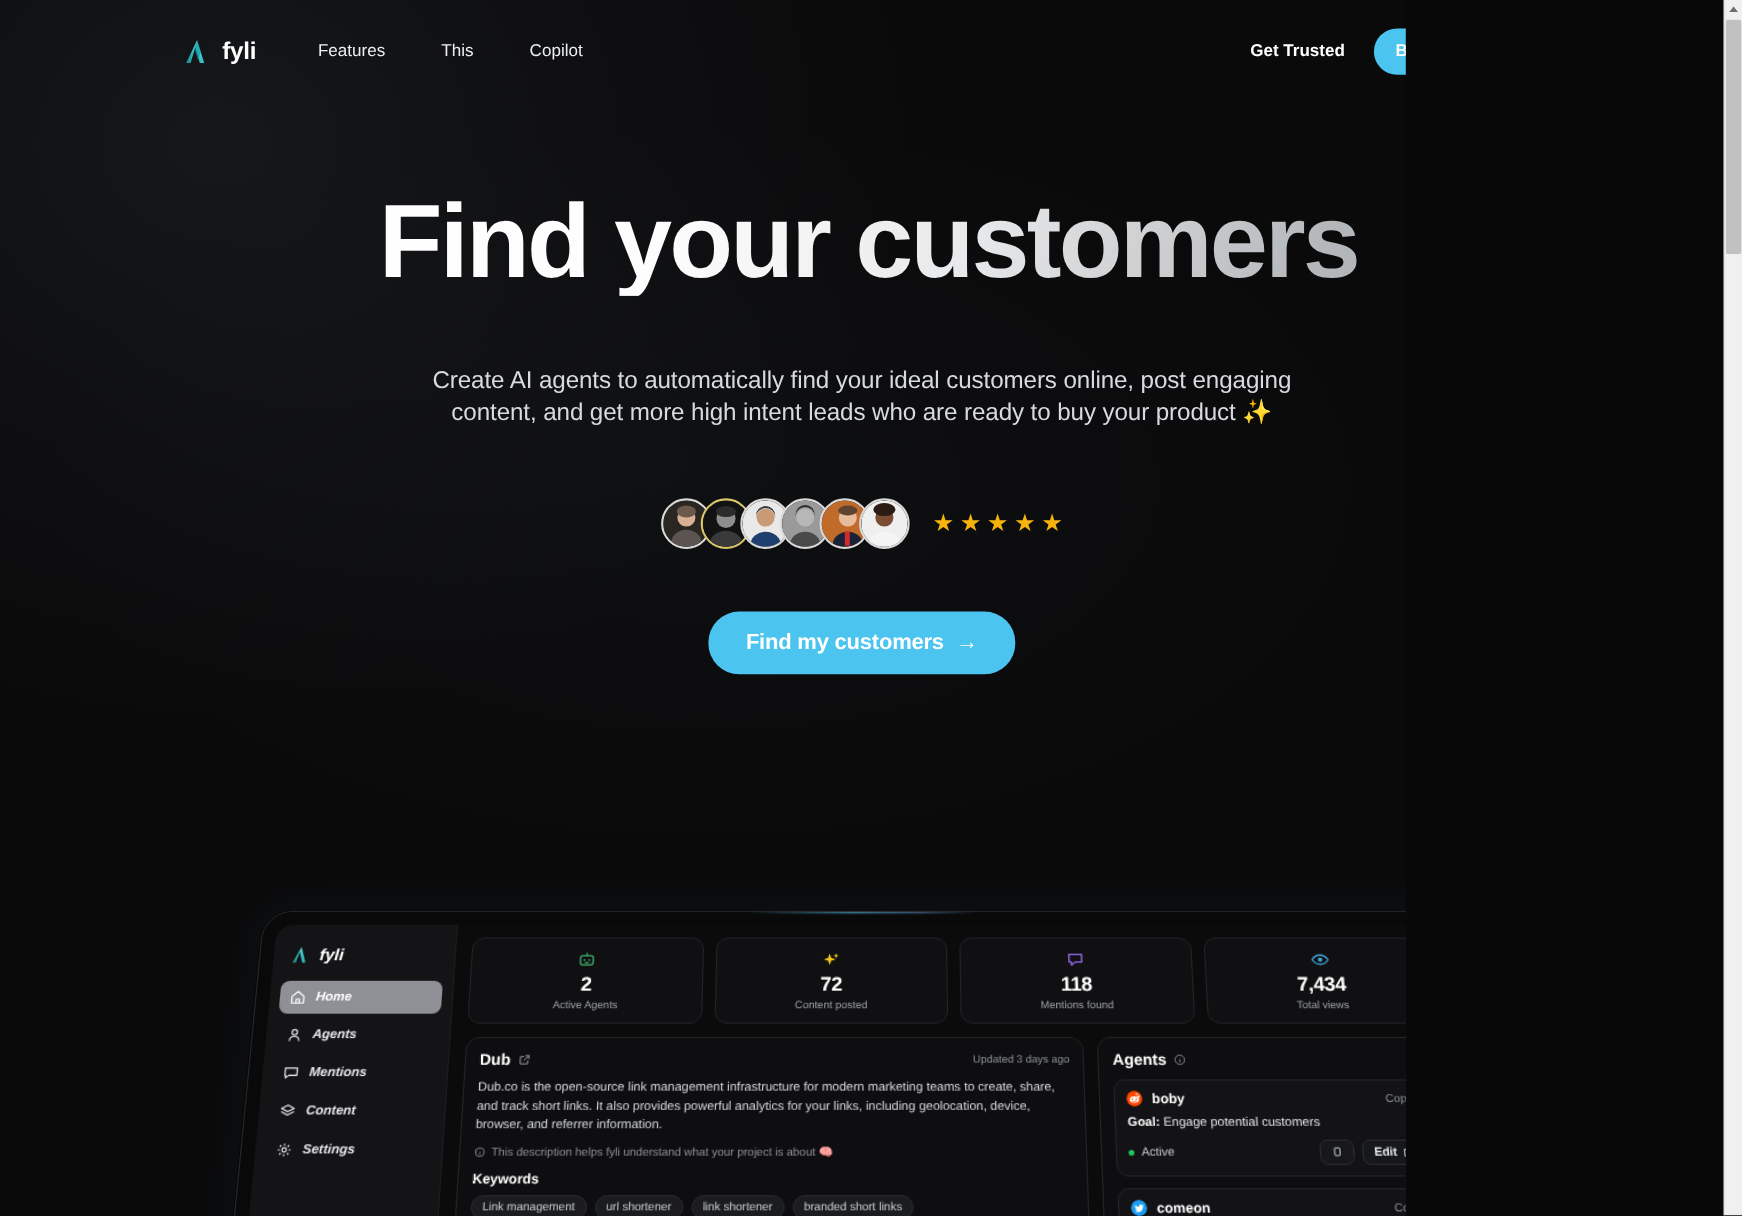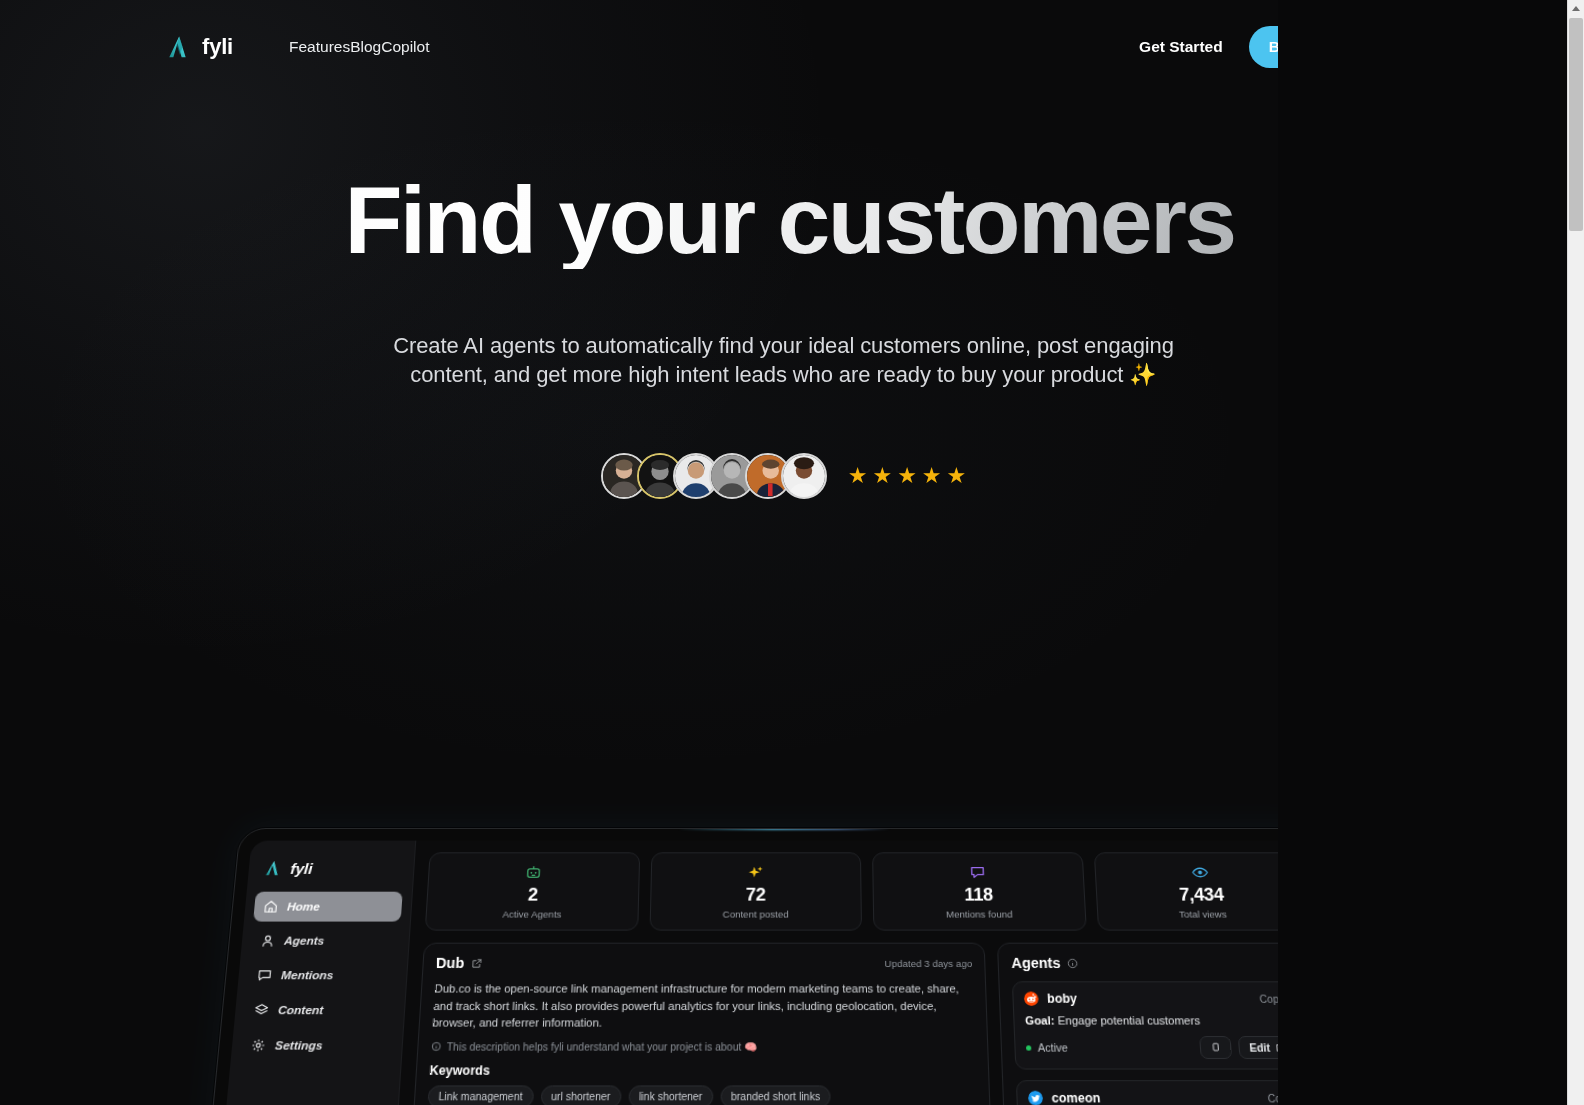--- a/index.html
+++ b/index.html
@@ -51,21 +51,21 @@
   }
 
   
   .nav {
     position:absolute; left:0; top:0; width:1567px; height:93px;
     display:flex; align-items:center; z-index:5;
   }
   .brand { display:flex; align-items:center; gap:9px; margin-left:166px; }
   .logo-mark { width:27px; height:28px; display:block; }
   .brand-name { font-size:22px; font-weight:bold; letter-spacing:-.2px; color:#fff; }
-  .nav-links { display:flex; align-items:center; margin-left:56px; }
+  .nav-links { display:flex; align-items:center; gap:51px; margin-left:56px; }
   .nav-link { font-size:15.5px; color:#eceef0; cursor:pointer; }
   .nav-right { margin-left:auto; display:flex; align-items:center; gap:26px; margin-right:181px; }
   .get-started { font-size:15.5px; font-weight:bold; color:#fff; cursor:pointer; }
   .book-demo {
     background:#4cc4f0; color:#fff; font-size:15.5px; font-weight:bold;
     padding:12px 20px; border-radius:24px; border:none; cursor:pointer;
     font-family:"Liberation Sans", sans-serif;
   }
 
   
@@ -231,26 +231,26 @@
           </linearGradient>
         </defs>
         <path d="M13.6 3.2 L20.4 24.6 L16.2 24.6 L11.9 10.1 L7.6 24.6 L3.4 24.6 Z" fill="url(#lg1)"></path>
         <path d="M13.8 3.0 L17.2 13.6 L14.4 22.0 L11.0 11.4 Z" fill="#0e8e95" opacity=".55"></path>
       </svg>
       <span class="brand-name">fyli</span>
     </div>
 
     <div class="nav-links">
       <span class="nav-link">Features</span>
-      <span class="nav-link">Blog</span>
+      <span class="nav-link">This</span>
       <span class="nav-link">Copilot</span>
     </div>
 
     <div class="nav-right">
-      <span class="get-started">Get Started</span>
+      <span class="get-started">Get Trusted</span>
       <button class="book-demo">Book a demo</button>
     </div>
   </div>
 
   <div class="hero">
     <h1 class="headline">
       <span>Find your customers</span>
     </h1>
 
     <p class="subhead">Create AI agents to automatically find your ideal customers online, post engaging content, and get more high intent leads who are ready to buy your product ✨</p>
@@ -310,20 +310,26 @@
       <div class="stars">
         <span class="star">★</span>
         <span class="star">★</span>
         <span class="star">★</span>
         <span class="star">★</span>
         <span class="star">★</span>
       </div>
     </div>
 
 
+    <div class="cta-wrap">
+      <button class="cta">
+        <span>Find my customers</span>
+        <span>→</span>
+      </button>
+    </div>
   </div>
 
   <div id="preview-stage">
     <div id="device">
       <div id="device-glow"></div>
       <div id="device-inner">
 
         <div class="dash-side">
           <div class="dash-brand">
             <svg viewBox="0 0 28 28">

